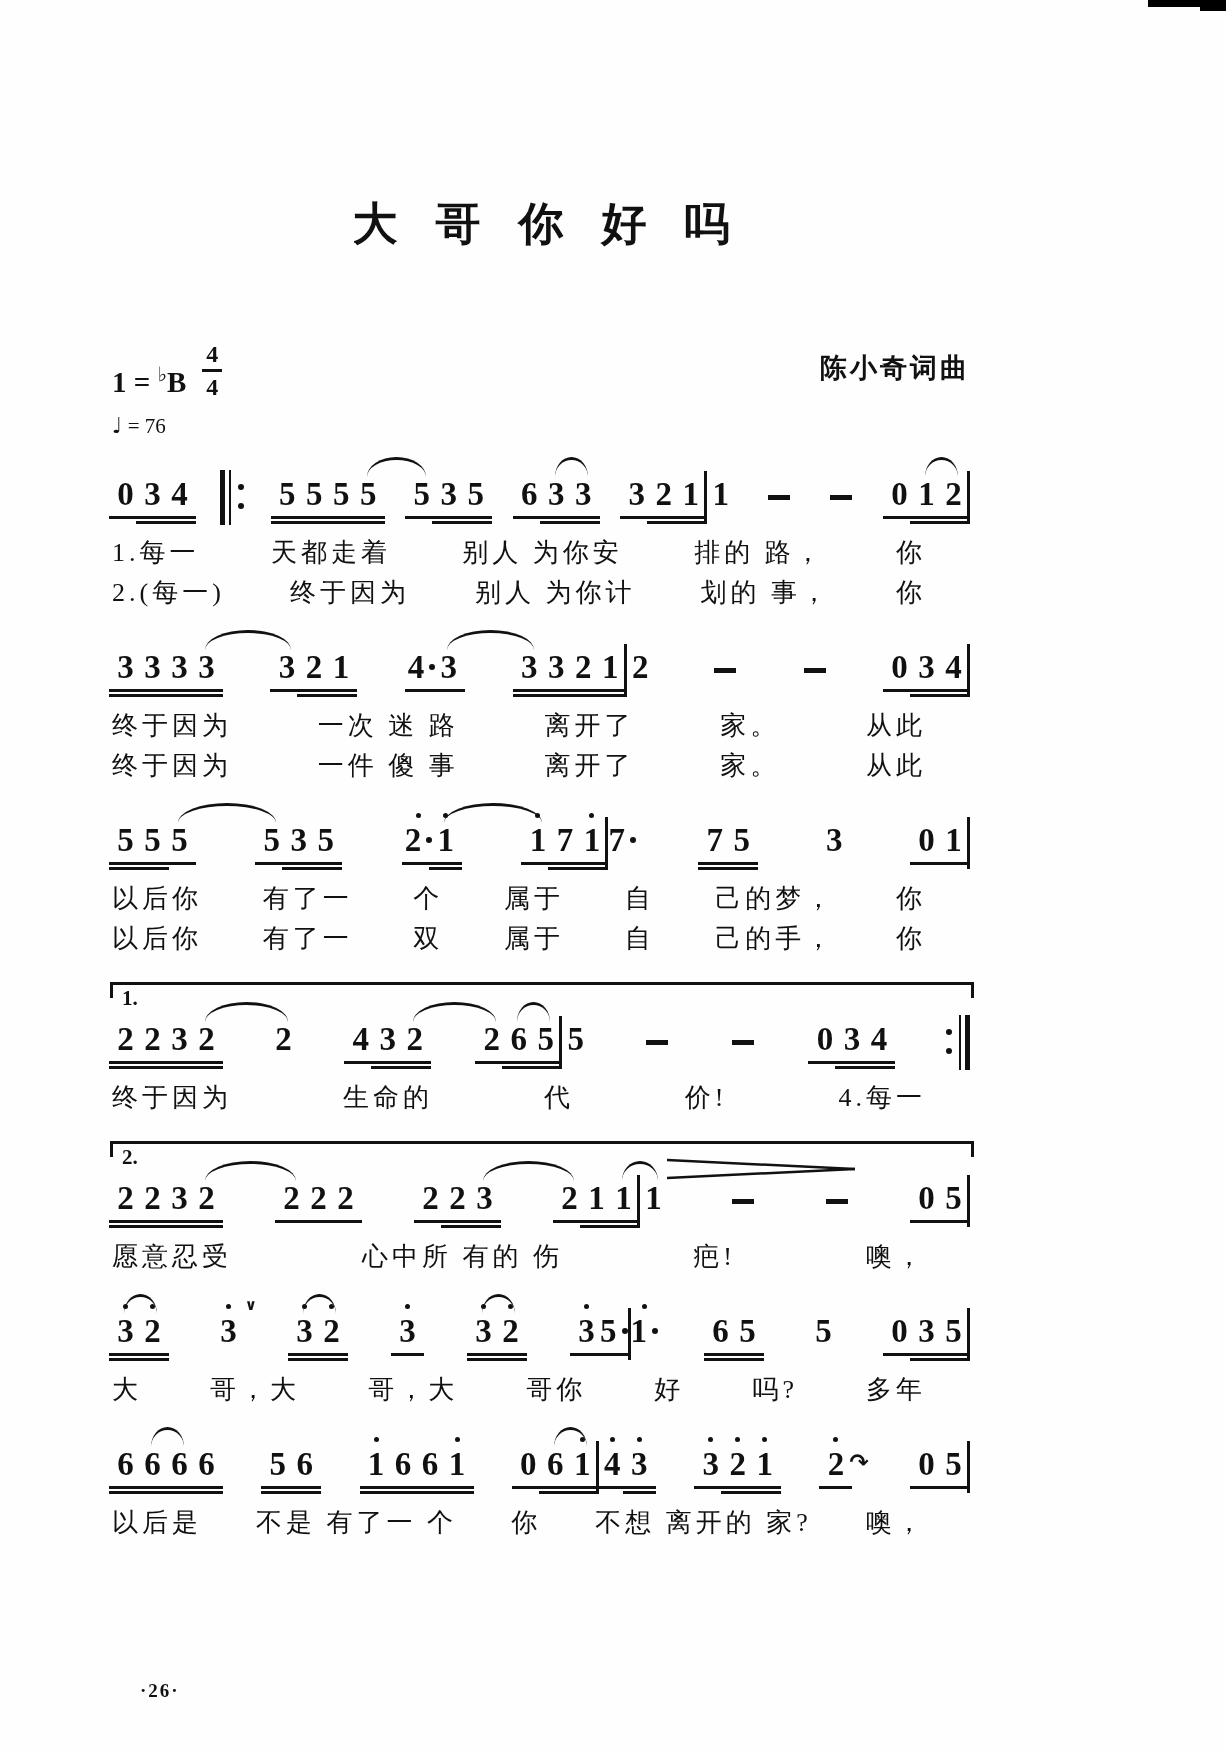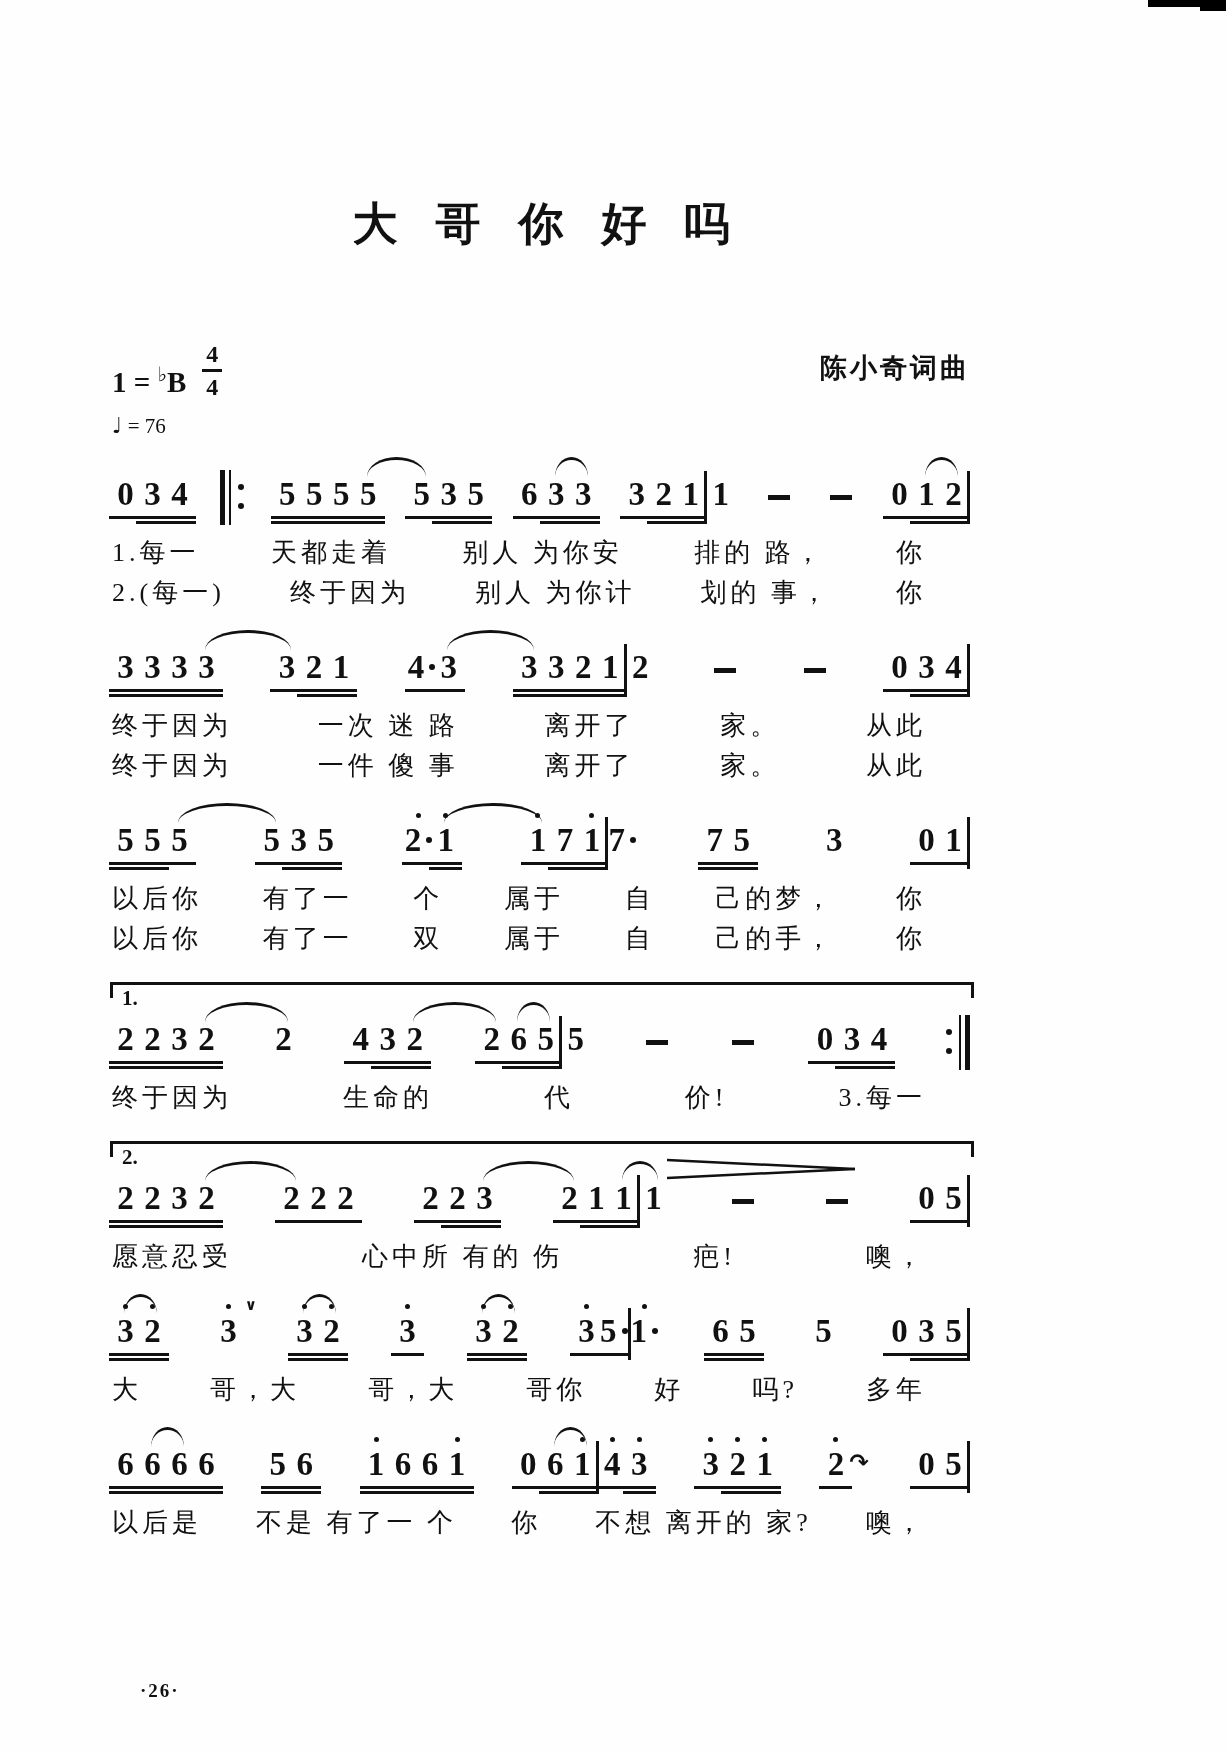--- a/index.html
+++ b/index.html
@@ -793,21 +793,21 @@
           </div>
           <div class="lyric-row">
             <span class="lseg">终于因为</span>
             <div class="lgap"></div>
             <span class="lseg">生命的</span>
             <div class="lgap"></div>
             <span class="lseg">代</span>
             <div class="lgap"></div>
             <span class="lseg">价!</span>
             <div class="lgap"></div>
-            <span class="lseg">3.每一</span>
+            <span class="lseg">4.每一</span>
           </div>
         </div>
         <div class="system">
           <div class="volta">
             <div class="vline"></div>
             <div class="volta-label">2.</div>
           </div>
           <div class="notes-row">
             <div class="tok note">
               <div class="darow"></div>

